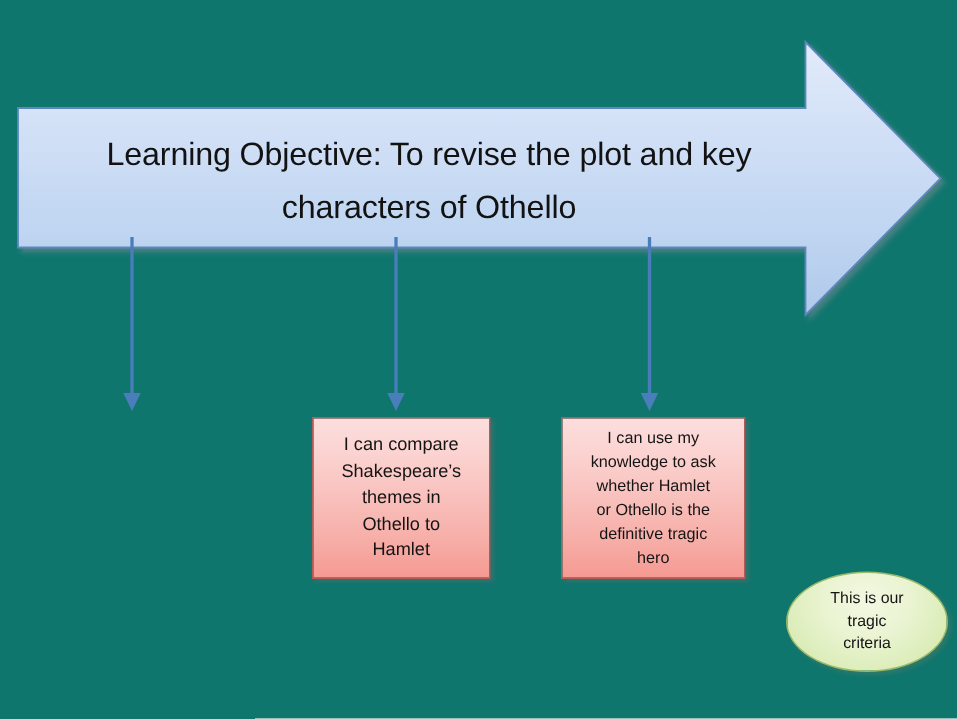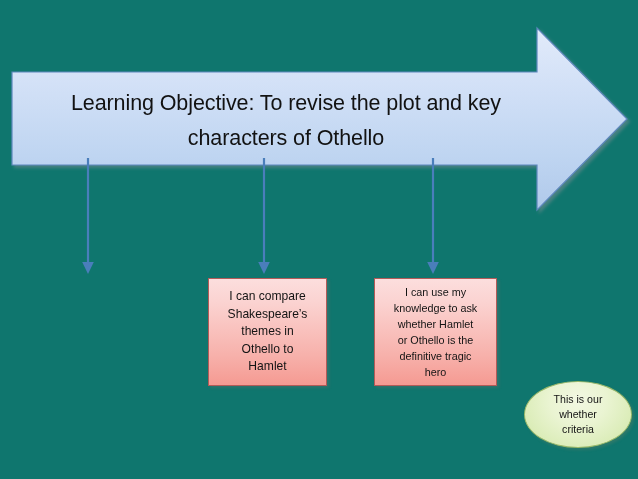--- a/index.html
+++ b/index.html
@@ -165,17 +165,17 @@
     <span class="crit-text">I can use my
 knowledge to ask
 whether Hamlet
 or Othello is the
 definitive tragic
 hero</span>
   </div>
 
   <div id="success-oval">
     <span class="oval-text">This is our
-whether
+tragic
 criteria</span>
   </div>
 
 </div>
 
 </body></html>

